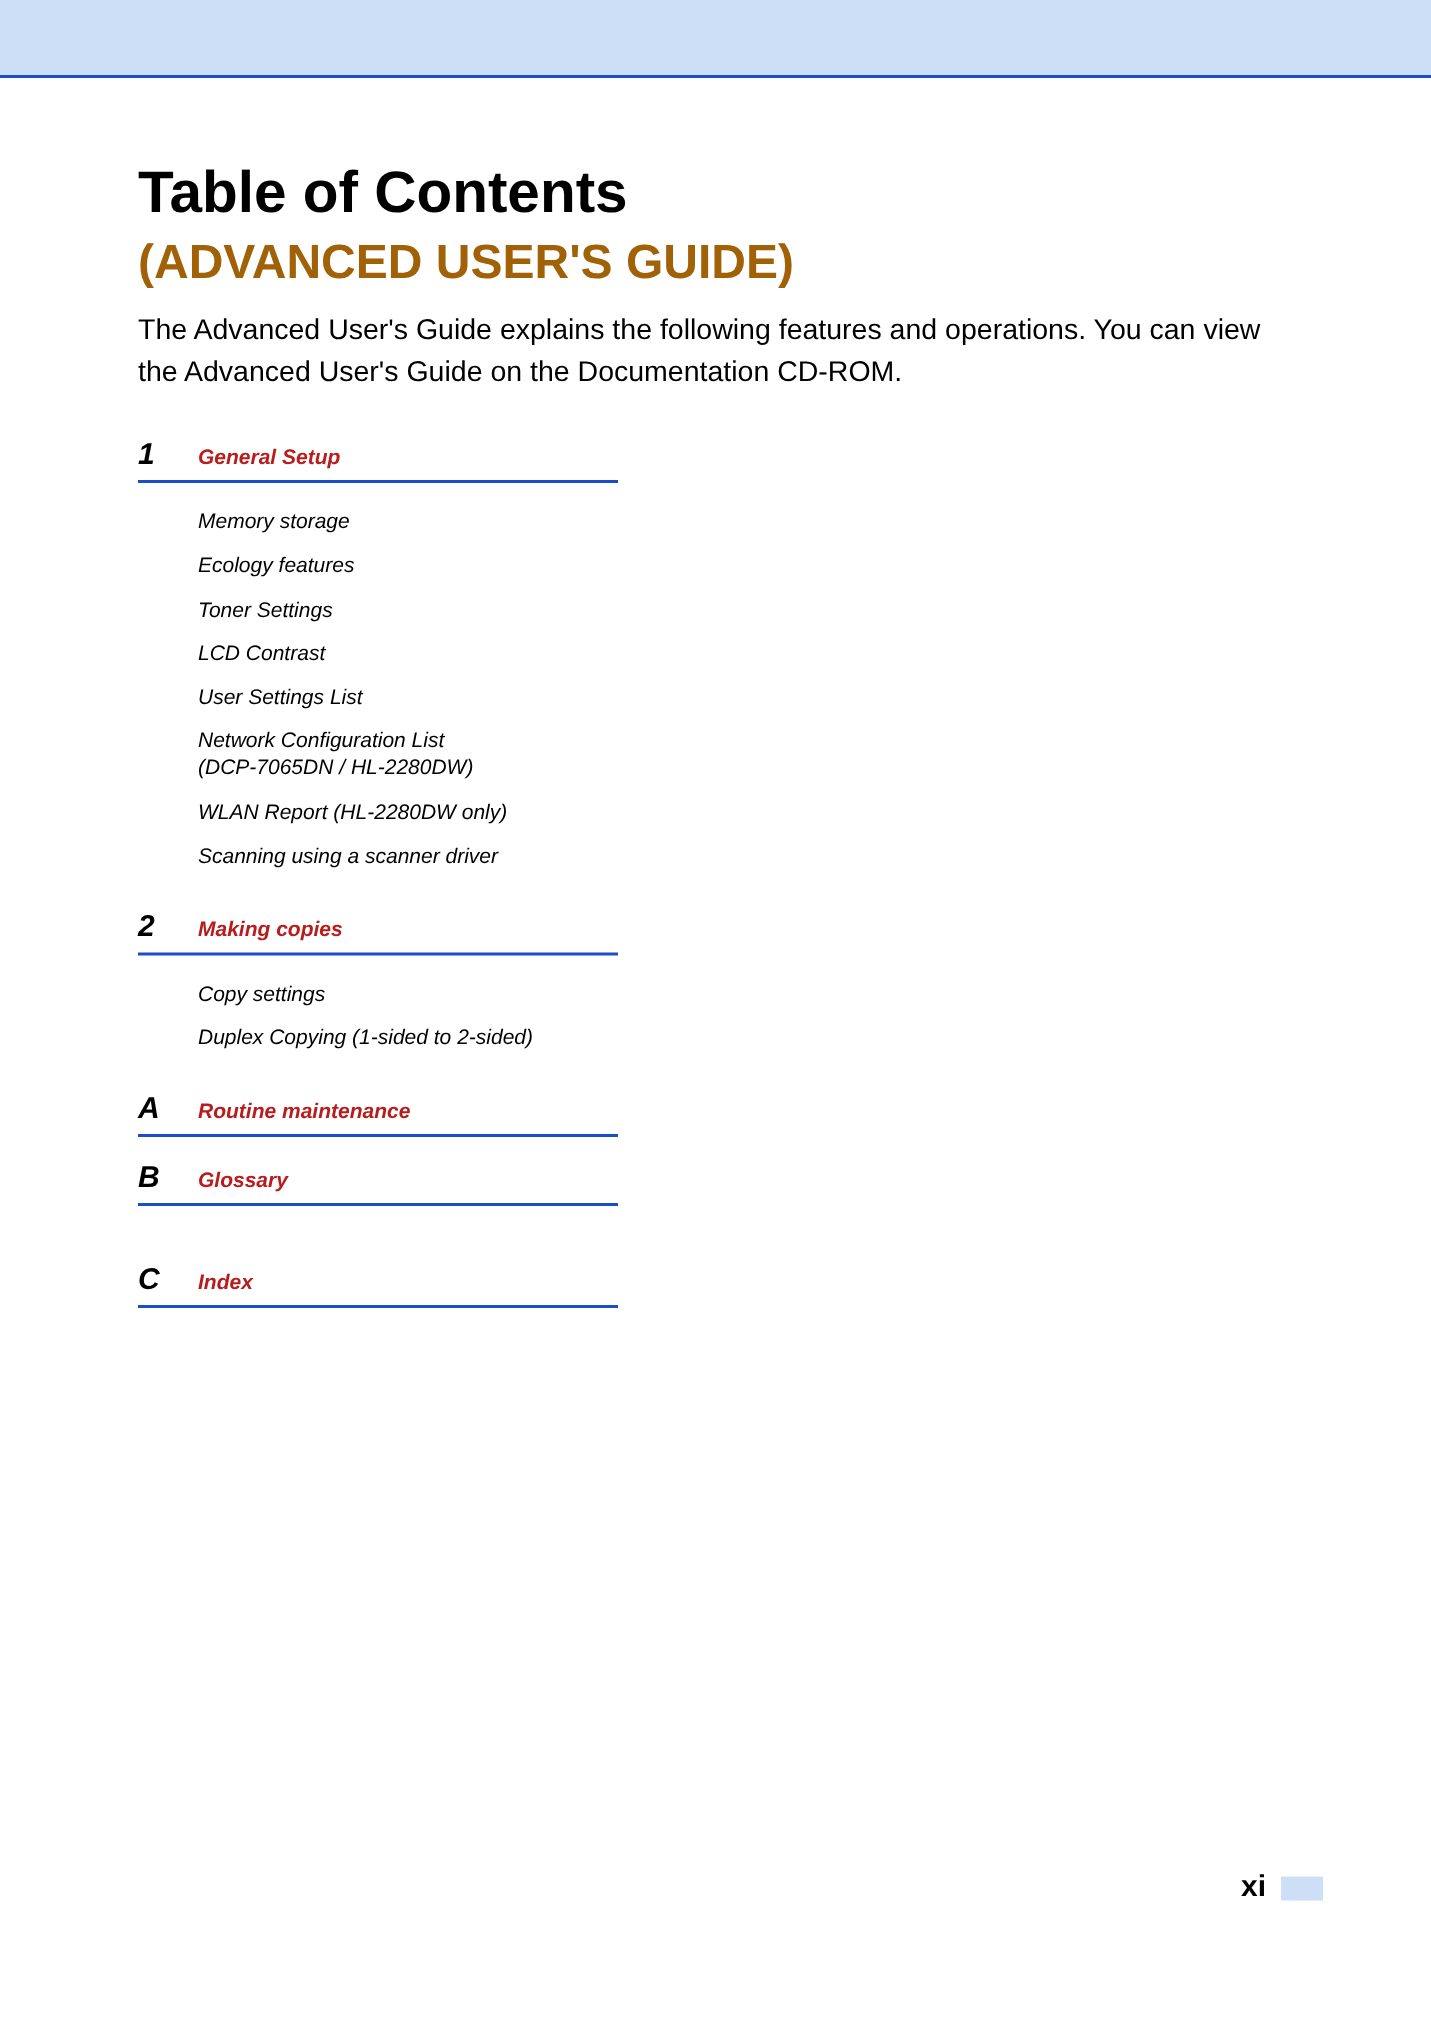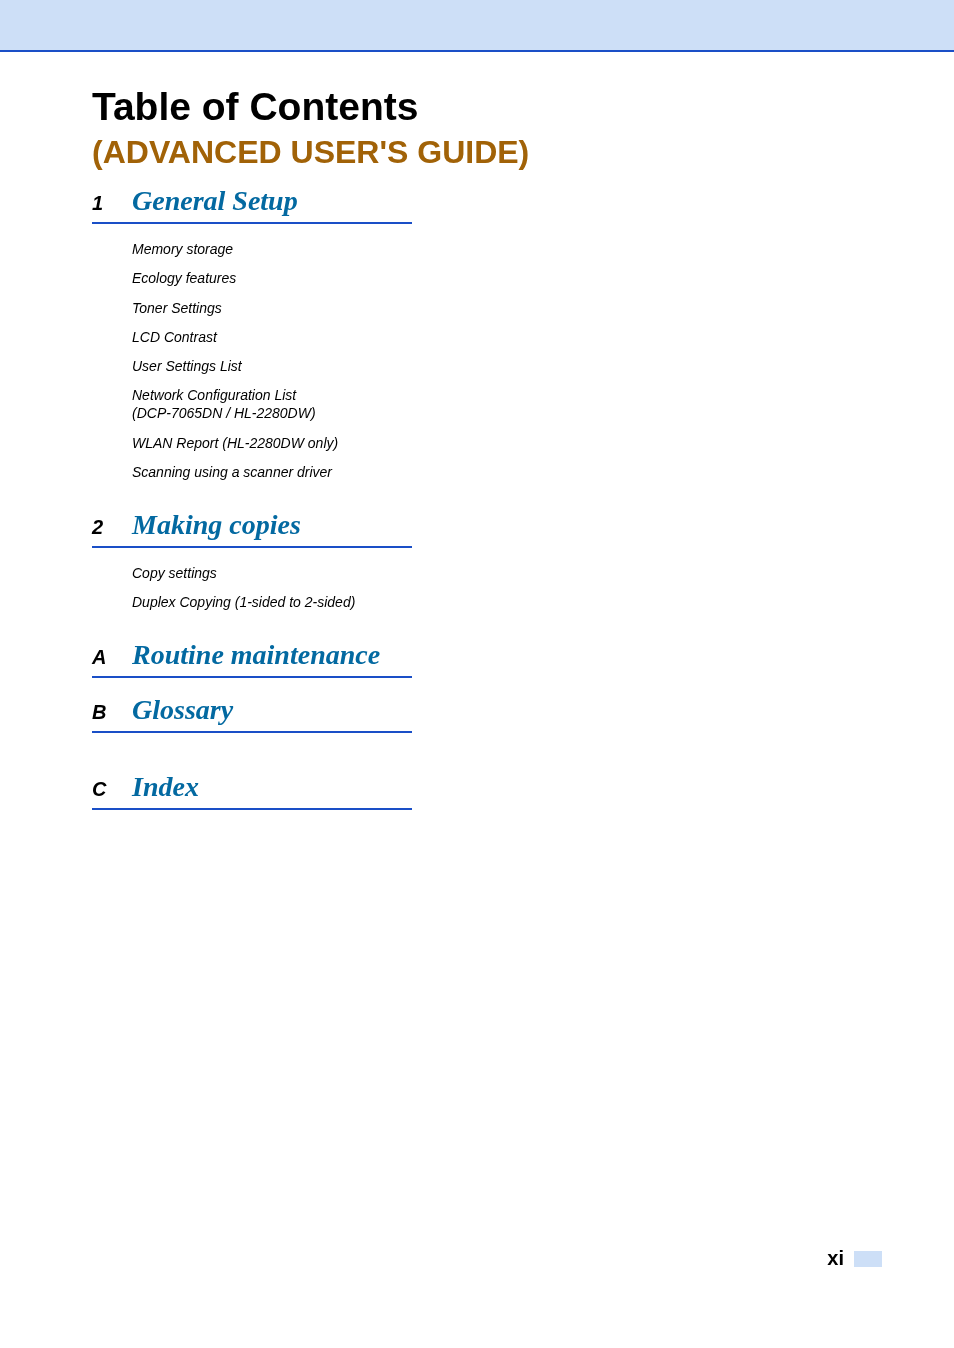--- a/index.html
+++ b/index.html
@@ -15,20 +15,21 @@
       position: relative;
     }
     .header-band {
       background: #cddff7;
       height: 52px;
       width: 100%;
       border-bottom: 2px solid #1a4fc7;
     }
     .content {
       padding: 32px 92px 0 92px;
+      margin-top: 22px;
     }
     .title {
       font-size: 39px;
       font-weight: bold;
       color: #000;
       line-height: 1.2;
       margin-bottom: 2px;
     }
     .subtitle {
       font-size: 32px;
@@ -55,23 +56,22 @@
       font-style: italic;
       font-weight: bold;
       font-size: 20px;
       color: #000;
       width: 40px;
       flex-shrink: 0;
     }
     .section-title {
       font-style: italic;
       font-weight: bold;
-      font-size: 28px;
-      color: #0369a1;
-      font-family: Liberation Serif, serif;
+      font-size: 14px;
+      color: #b91c1c;
     }
     .items {
       padding-left: 40px;
       margin-bottom: 28px;
     }
     .item {
       font-style: italic;
       font-size: 14px;
       color: #000;
       margin-bottom: 11px;
@@ -97,20 +97,21 @@
     }
   </style>
 </head>
 <body>
 
 <div class="header-band"></div>
 
 <div class="content">
   <h1 class="title">Table of Contents</h1>
   <h2 class="subtitle">(ADVANCED USER'S GUIDE)</h2>
+  <p class="intro">The Advanced User's Guide explains the following features and operations. You can view the Advanced User's Guide on the Documentation CD-ROM.</p>
 
   <div id="sections-container">
       <div class="section-row">
         <div class="section-num">1</div>
         <div class="section-title">General Setup</div>
       </div>
       <div class="items">
         <div class="item" style="white-space: pre-line;">Memory storage</div>
         <div class="item" style="white-space: pre-line;">Ecology features</div>
         <div class="item" style="white-space: pre-line;">Toner Settings</div>

